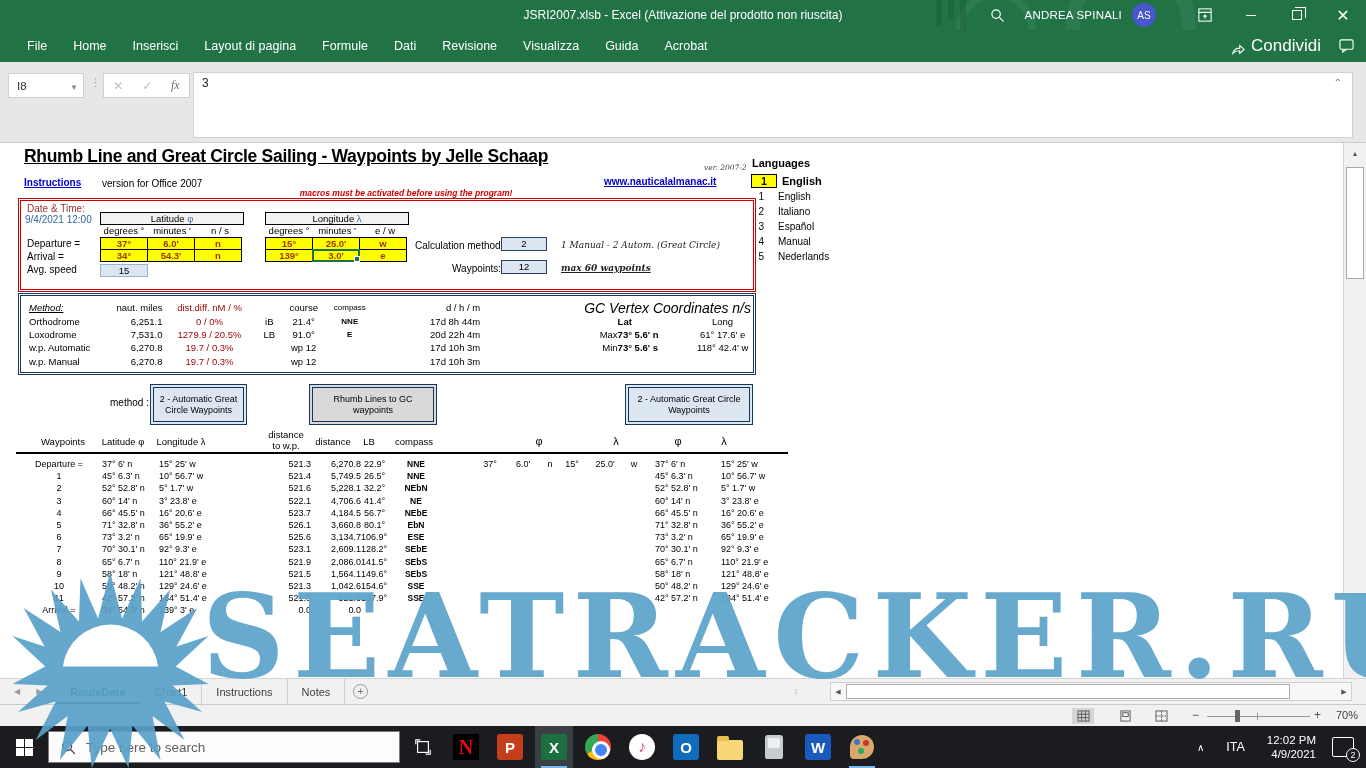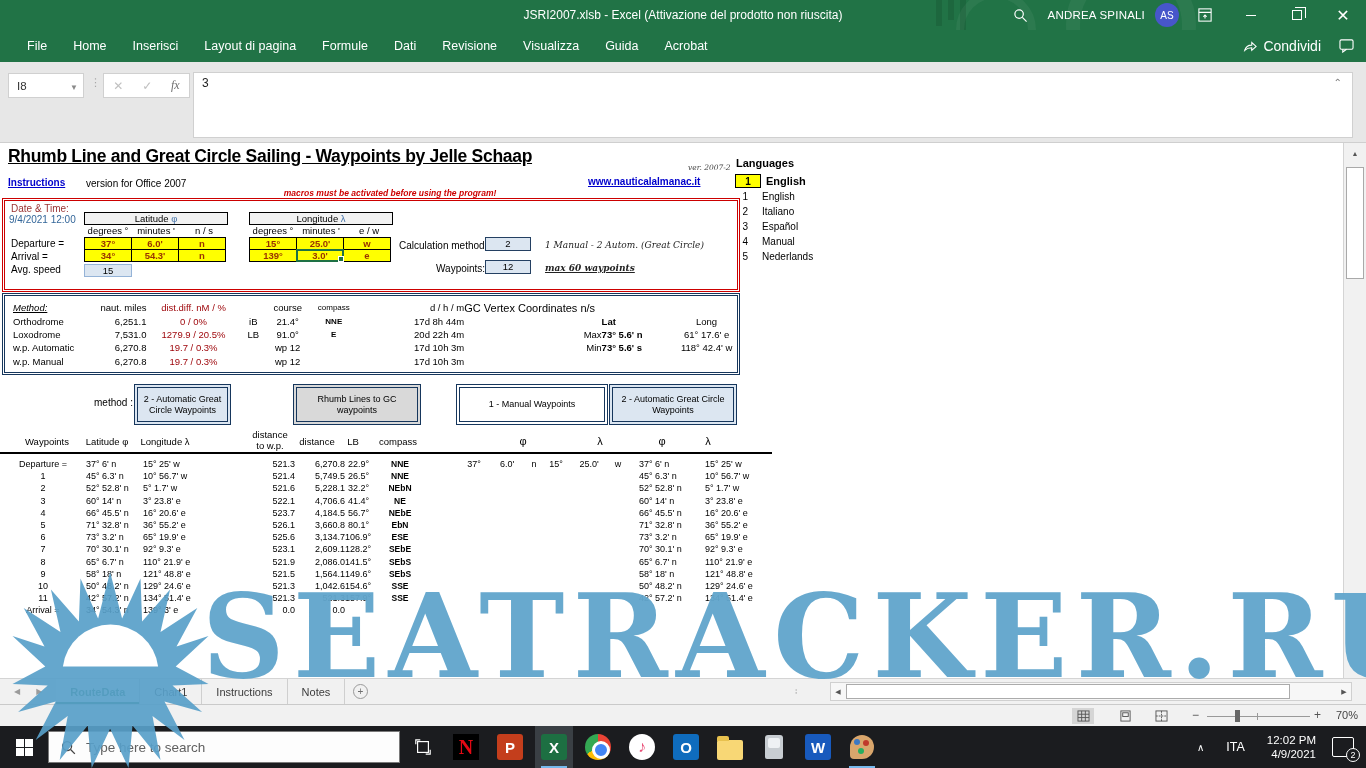--- a/index.html
+++ b/index.html
@@ -14,46 +14,46 @@
   #autosave-label { font-size:11px; color:rgba(255,255,255,0.65); }
   .toggle-pill { width:30px; height:13px; border:1px solid rgba(255,255,255,0.55); border-radius:7px; position:relative; }
   .toggle-pill::after { content:""; position:absolute; left:1px; top:1px; width:9px; height:9px; border-radius:50%; background:rgba(255,255,255,0.75); }
   .qat-btn { display:flex; align-items:center; justify-content:center; width:26px; height:30px; color:#fff; font-size:13px; }
   .qat-dim { color:rgba(255,255,255,0.4); }
   .caret { font-size:7px; margin-left:1px; }
   #tb-title { position:absolute; left:0; right:0; top:0; height:30px; display:flex; align-items:center; justify-content:center; font-size:12px; color:#fff; pointer-events:none; }
   #tb-right { position:absolute; right:0; top:0; height:30px; display:flex; align-items:center; }
   .tb-ctl { width:46px; height:30px; display:flex; align-items:center; justify-content:center; color:#fff; }
   #user-name { font-size:11.5px; margin:0 10px 0 4px; letter-spacing:.2px; }
-  #avatar { width:24px; height:24px; border-radius:50%; background:#4756ca; color:#fff; font-size:10px; display:flex; align-items:center; justify-content:center; margin-right:3px; }
+  #avatar { width:24px; height:24px; border-radius:50%; background:#4756ca; color:#fff; font-size:10px; display:flex; align-items:center; justify-content:center; margin-right:26px; }
   .restore-icon { width:10px; height:10px; border:1px solid #fff; position:relative; }
   .restore-icon::before { content:""; position:absolute; left:2px; top:-4px; width:10px; height:10px; border:1px solid #fff; border-bottom:none; border-left:none; }
   .min-icon { width:10px; height:1px; background:#fff; }
 
   
   #ribbon { position:absolute; left:0; top:30px; width:1366px; height:32px; background:#217346; z-index:9; }
   #ribbon-tabs { position:absolute; left:14px; top:0; height:32px; display:flex; }
   .ribbon-tab { height:32px; display:flex; align-items:center; padding:0 13px; color:#fff; font-size:12.5px; white-space:nowrap; }
   #ribbon-right { position:absolute; right:12px; top:0; height:32px; display:flex; align-items:center; gap:18px; color:#fff; }
-  #share-btn { display:flex; align-items:center; gap:6px; font-size:14px; }
+  #share-btn { display:flex; align-items:flex-end; gap:6px; font-size:17px; }
 
   
   #formula-strip { position:absolute; left:0; top:62px; width:1366px; height:81px; background:#e7e7e7; border-bottom:1px solid #cfcfcf; z-index:8; }
   #name-box { position:absolute; left:8px; top:11px; width:76px; height:25px; background:#fff; border:1px solid #d0d0d0; font-size:11.5px; color:#333; display:flex; align-items:center; padding-left:8px; }
   #name-box .nb-caret { position:absolute; right:5px; top:9px; font-size:8px; color:#8a8a8a; }
   #fb-dots { position:absolute; left:90px; top:14px; color:#a8a8a8; font-size:11px; letter-spacing:0; }
   #fx-box { position:absolute; left:103px; top:11px; width:87px; height:25px; background:#fff; border:1px solid #d0d0d0; display:flex; align-items:center; justify-content:space-around; }
   .fx-x { color:#c0c0c0; font-size:12px; }
   .fx-check { color:#c0c0c0; font-size:12px; }
   .fx-fx { color:#6f6f6f; font-size:12px; font-style:italic; font-family:"Liberation Serif", serif; }
   #formula-area { position:absolute; left:193px; top:10px; width:1160px; height:66px; background:#fff; border:1px solid #d0d0d0; font-size:12px; color:#222; padding:3px 8px; }
   #fb-collapse { position:absolute; right:10px; top:4px; color:#777; font-size:10px; }
 
   
-  #sheet { position:absolute; left:0; top:143px; width:1343px; height:535px; background:#fff; overflow:hidden; z-index:1; }
+  #sheet { position:absolute; left:16px; top:143px; width:1343px; height:535px; background:#fff; overflow:hidden; z-index:1; }
   .s-text { position:absolute; white-space:nowrap; color:#000; }
 
   #sheet-title { left:8px; top:3px; font-size:17.5px; font-weight:bold; letter-spacing:-0.3px; text-decoration:underline; }
   #ver-note { left:688px; top:20px; font-size:7.5px; font-style:italic; font-family:"DejaVu Serif", serif; color:#444; }
   #instructions-link { left:8px; top:34px; font-size:10px; font-weight:bold; color:#0000cc; text-decoration:underline; }
   #office-version { left:86px; top:35px; font-size:10px; }
   #website-link { left:588px; top:33px; font-size:10px; font-weight:bold; color:#0000cc; text-decoration:underline; }
   #macro-warning { left:255px; top:45px; width:270px; text-align:center; font-size:8.5px; font-weight:bold; font-style:italic; color:#cc0000; white-space:nowrap; }
 
   
@@ -94,21 +94,21 @@
   .m-b { width:26px; text-align:center; }
   .m-course { width:44px; text-align:center; }
   .m-cmp { width:50px; text-align:center; font-size:8px; font-weight:bold; }
   .m-dhm { width:108px; text-align:right; }
   .m-v1 { width:140px; text-align:right; }
   .m-v2 { width:76px; text-align:left;font-weight:bold; }
   .m-v3 { width:62px; text-align:center; }
   #mh-method { font-style:italic; text-decoration:underline; }
   #mh-diff { color:#9c0006; }
   #mh-cmp { font-weight:normal; font-size:8px; }
-  #mh-vertex { width:278px; padding-right:2px; font-size:11px; }
+  #mh-vertex { width:278px; text-align:right; padding-right:2px; font-size:14px;font-style:italic; }
 
   
   .wbtn { position:absolute; top:241px; height:41px; border:1px solid #16365c; outline:1px solid #16365c; outline-offset:-4px; display:flex; align-items:center; justify-content:center; text-align:center; font-size:9px; line-height:11px; padding:0 6px; }
   #btn-auto-left { left:134px; width:97px; background:#dce6f1; }
   #btn-rhumb { left:293px; width:128px; background:#d9d9d9; }
   #btn-manual { left:456px; width:152px; background:#ffffff; }
   #btn-auto-right { left:609px; width:128px; background:#dce6f1; }
   #method-label { left:94px; top:254px; font-size:10px; }
 
   
@@ -442,21 +442,20 @@
           <span class="m-v1"></span>
           <span class="m-v2"></span>
           <span class="m-v3"></span>
         </div>
       </div>
   </div>
 
   <div class="s-text" id="method-label">method :</div>
   <div class="wbtn" id="btn-auto-left">2 - Automatic Great Circle Waypoints</div>
   <div class="wbtn" id="btn-rhumb">Rhumb Lines to GC waypoints</div>
-  <div class="wbtn" id="btn-manual">1 - Manual Waypoints</div>
   <div class="wbtn" id="btn-auto-right">2 - Automatic Great Circle Waypoints</div>
 
   <div class="wh" style="left:47px;top:293px;">Waypoints</div>
   <div class="wh" style="left:107px;top:293px;">Latitude φ</div>
   <div class="wh" style="left:165px;top:293px;">Longitude λ</div>
   <div class="wh" style="left:270px;top:286px;">distance</div>
   <div class="wh" style="left:270px;top:297px;">to w.p.</div>
   <div class="wh" style="left:317px;top:293px;">distance</div>
   <div class="wh" style="left:353px;top:293px;">LB</div>
   <div class="wh" style="left:398px;top:293px;">compass</div>

